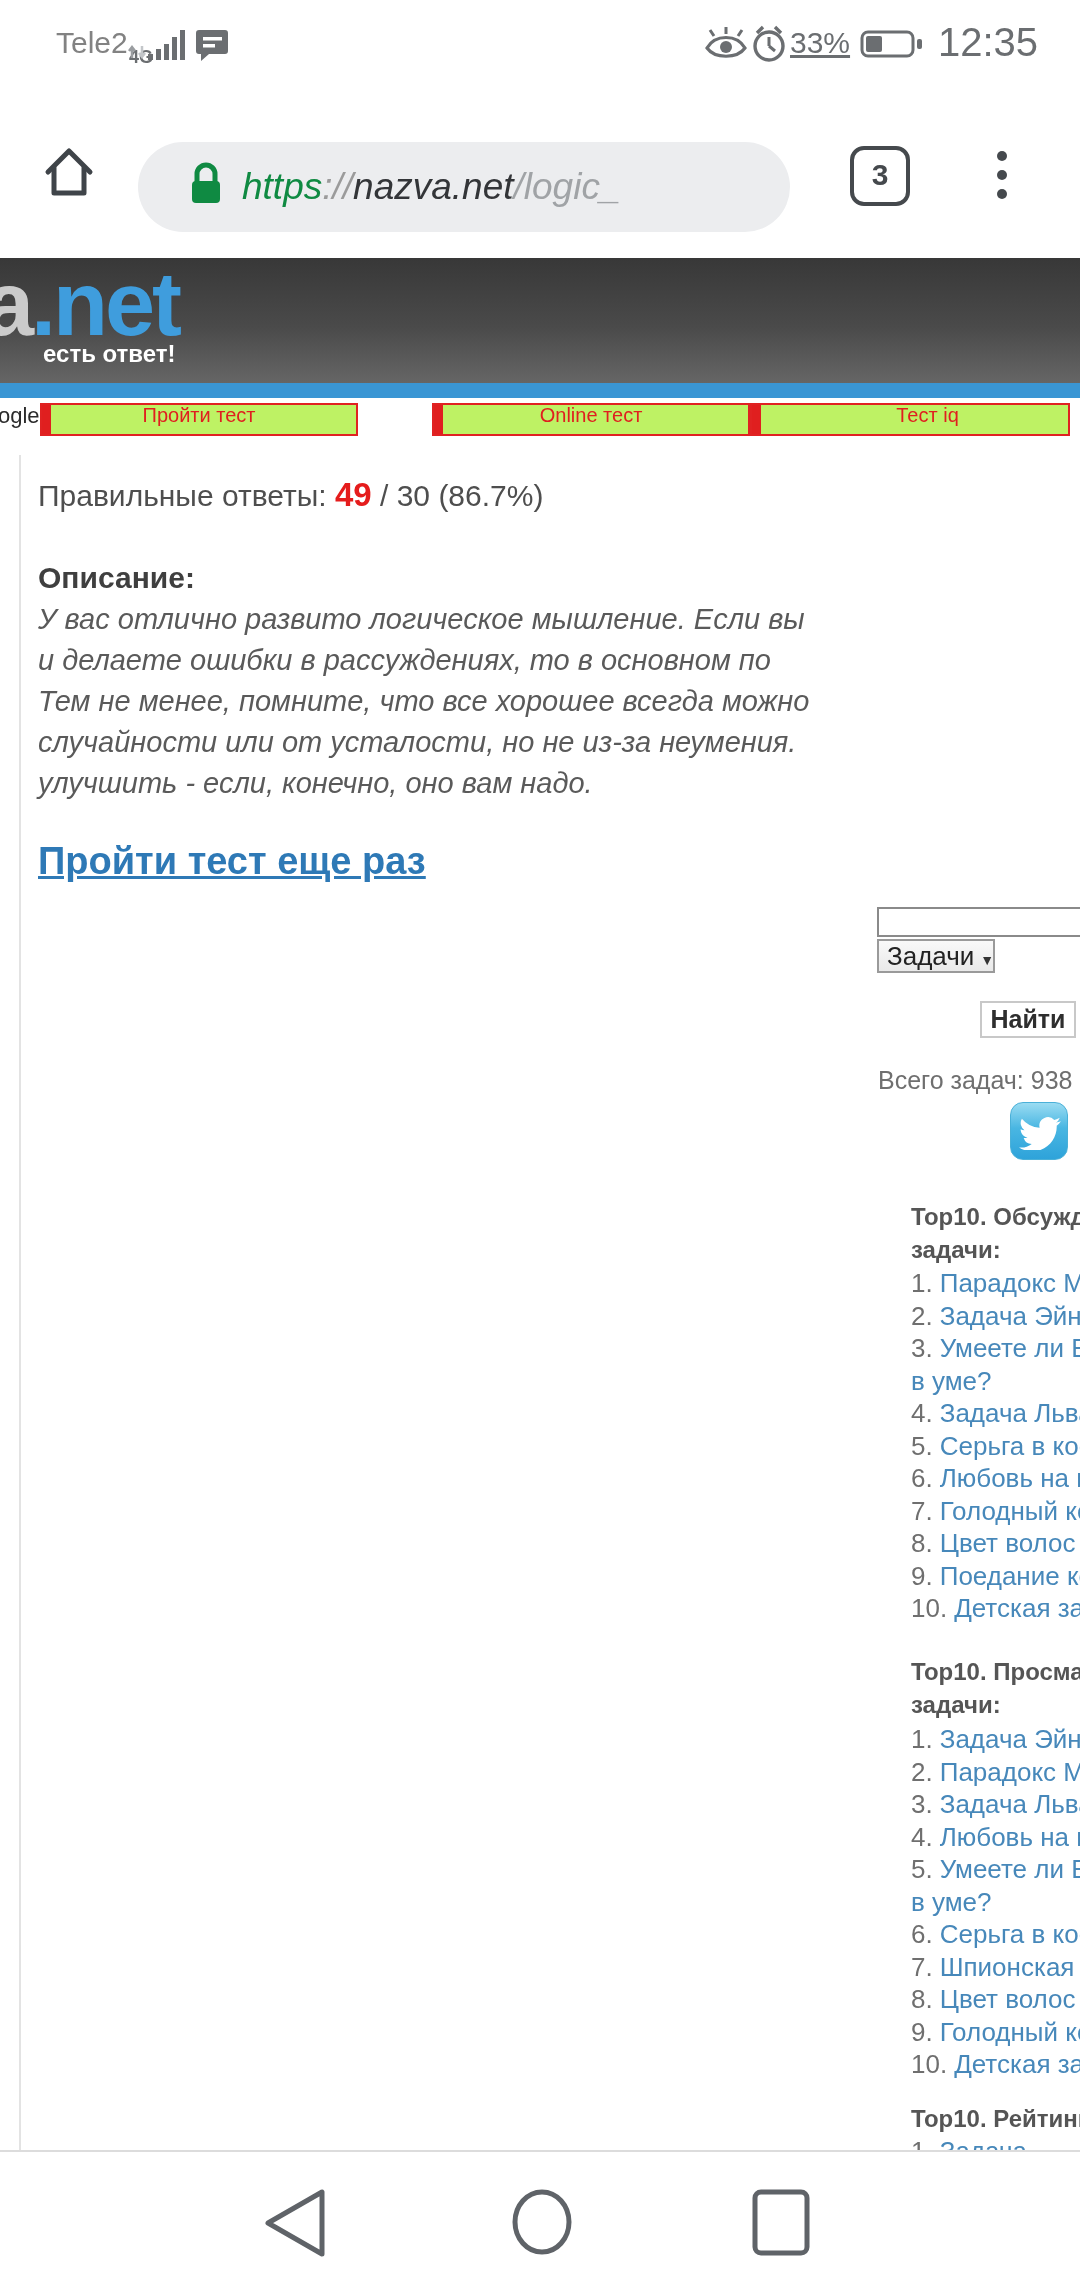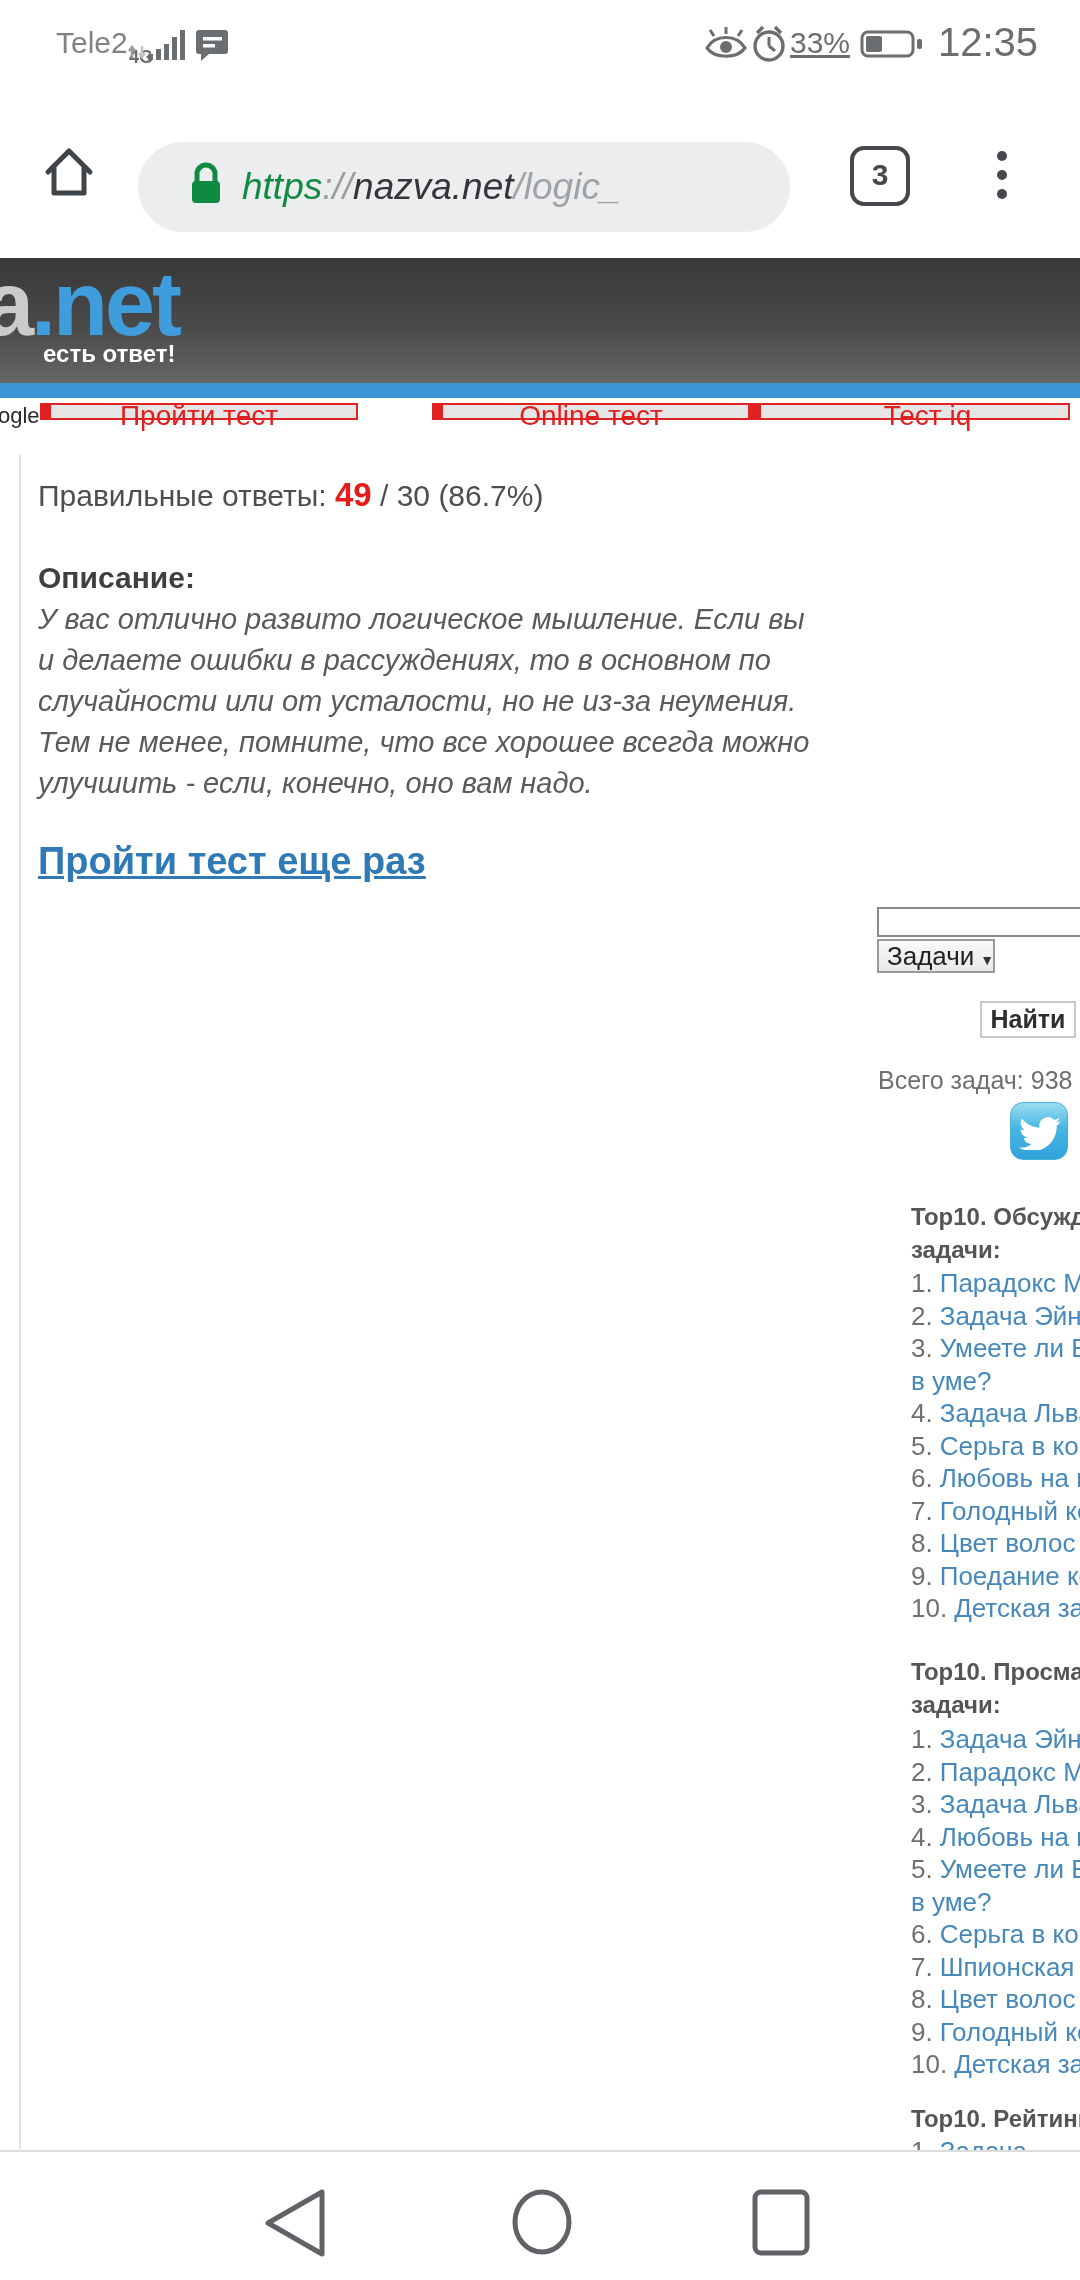--- a/index.html
+++ b/index.html
@@ -36,22 +36,22 @@
   
   .siteheader{left:0;top:258px;width:1080px;height:125px;background:linear-gradient(180deg,#383838 0%,#4a4a4a 55%,#666 100%);overflow:hidden;}
   .logo{position:absolute;left:-16px;top:6px;font-size:90px;font-weight:bold;letter-spacing:-3px;line-height:80px;white-space:nowrap;}
   .logo .lg-a{color:#cbcbcb;}
   .logo .lg-net{color:#3f9ddd;}
   .tagline{position:absolute;left:0px;top:82px;font-size:24px;font-weight:bold;color:#fff;white-space:nowrap;padding-left:43px;}
   .bluebar{left:0;top:383px;width:1080px;height:15px;background:#3a96d4;}
 
   
   .gfrag{left:-2px;top:403px;font-size:22px;color:#2b2b2b;}
-  .navbtn{top:403px;height:17px;box-sizing:border-box;border:2px solid #e02222;background:#e5e5e5;
-          color:#e01f1f;font-size:28px;text-align:center;line-height:21px;}
+  .navbtn{top:403px;height:33px;box-sizing:border-box;border:2px solid #e02222;background:#bef264;
+          color:#e01f1f;font-size:20px;text-align:center;line-height:21px;}
   .navbtn::before{content:'';position:absolute;left:0;top:0;bottom:0;width:9px;background:#e01f1f;}
   .nb1{left:40px;width:318px;} .nb2{left:396px;width:318px;margin-left:36px;} .nb3{left:750px;width:320px;padding-left:35px;}
 
   
   .leftline{left:19px;top:455px;width:2px;height:1695px;background:#e3e3e3;}
   .scoreline{left:38px;top:476px;font-size:30px;color:#4e4e4e;white-space:nowrap;}
   .scorenum{font-size:33px;font-weight:bold;color:#e51c1c;}
   .desctitle{left:38px;top:561px;font-size:30px;font-weight:bold;color:#3f3f3f;}
   .para{left:38px;top:599px;font-size:29px;color:#5a5a5a;line-height:41px;}
   .para div{white-space:nowrap;font-style:italic;}
@@ -172,22 +172,22 @@
   <div class="abs navbtn nb1">Пройти тест</div>
   <div class="abs navbtn nb2">Online тест</div>
   <div class="abs navbtn nb3">Тест iq</div>
 
   <div class="abs leftline"></div>
   <div class="abs scoreline"><span>Правильные ответы: </span><span class="scorenum">49</span><span> / 30 (86.7%)</span></div>
   <div class="abs desctitle">Описание:</div>
   <div class="abs para">
     <div>У вас отлично развито логическое мышление. Если вы</div>
     <div>и делаете ошибки в рассуждениях, то в основном по</div>
+    <div>Тем не менее, помните, что все хорошее всегда можно</div>
     <div>случайности или от усталости, но не из-за неумения.</div>
-    <div>Тем не менее, помните, что все хорошее всегда можно</div>
     <div>улучшить - если, конечно, оно вам надо.</div>
   </div>
   <a class="abs retry">Пройти тест еще раз</a>
 
   <input class="abs searchinput" value="" style="">
   <div class="abs selectbox"><span>Задачи</span><span class="selcaret">▼</span></div>
   <div class="abs findbtn">Найти</div>
   <div class="abs totaltasks">Всего задач: 938</div>
   <div class="abs twbtn">
     <svg width="42" height="35" viewBox="0 0 24 20">

